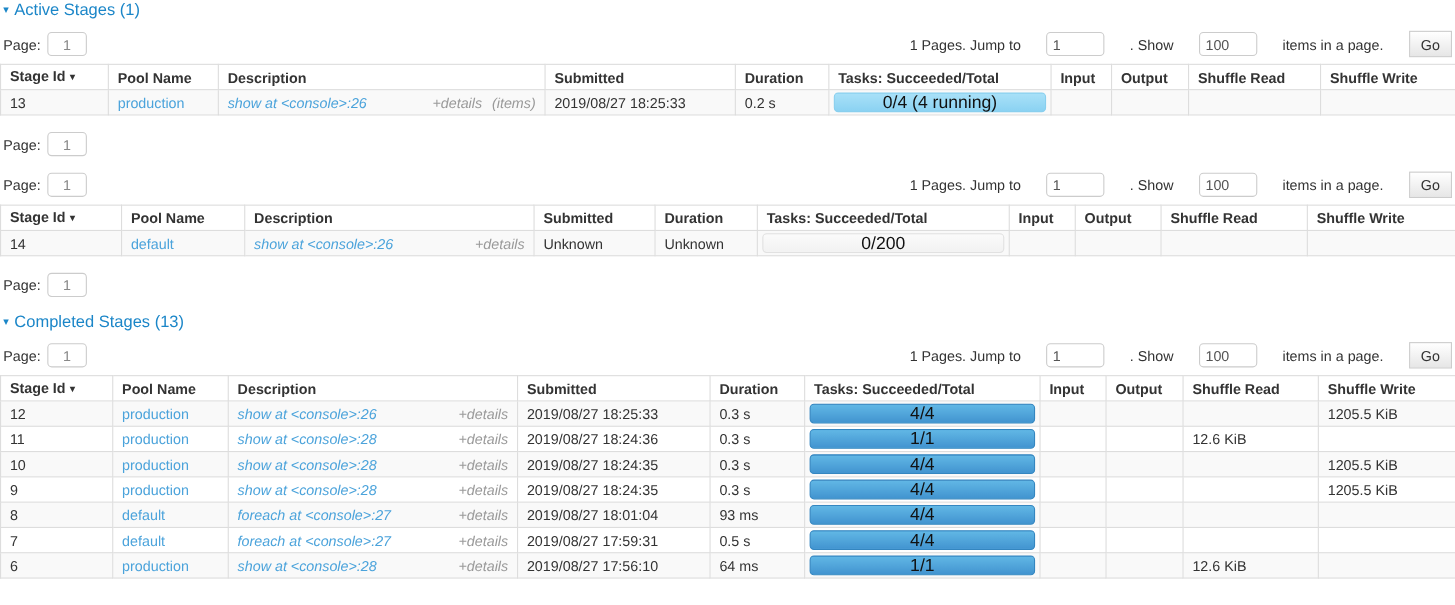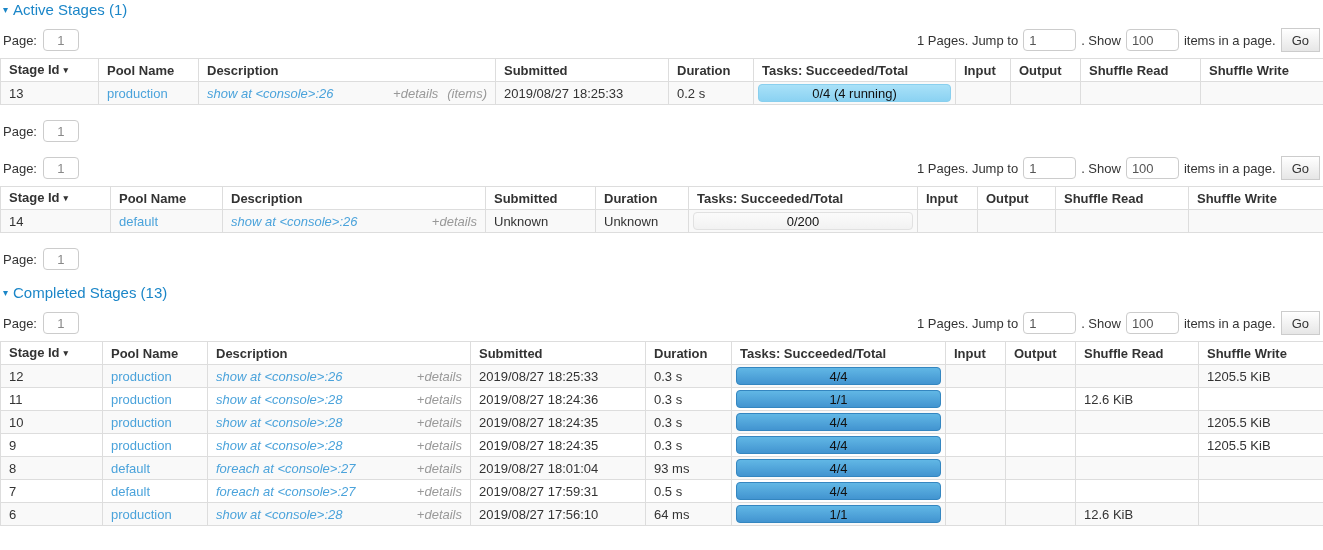--- a/index.html
+++ b/index.html
@@ -14,21 +14,21 @@
     color:#1b86c8; font-size:15px; font-weight:normal;
     margin:0 0 10px 0; padding-left:3px; cursor:pointer; line-height:17px;
   }
   .sec-title .arrow { font-size:10px; margin-right:5px; vertical-align:2px; }
   .pager-row {
     display:flex; justify-content:space-between; align-items:center;
     height:24px; padding:0 3px; margin-bottom:6px;
   }
   .pager-row.bottom { margin-top:14px; margin-bottom:0; }
   .pager-left, .pager-right { display:flex; align-items:center; gap:6px; font-size:13px; color:#333; }
-  .pager-right { gap:5px; }
+  .pager-right { gap:23px; }
   .page-input {
     width:36px; height:22px; border:1px solid #ccc; border-radius:4px;
     text-align:center; color:#888; font-size:13px; font-family:inherit;
   }
   .txt-input {
     width:53px; height:22px; border:1px solid #ccc; border-radius:4px;
     padding:0 5px; color:#555; font-size:13px; font-family:inherit;
   }
   .go-btn {
     height:24px; padding:0 10px; border:1px solid #ccc; border-radius:0;
@@ -42,21 +42,21 @@
   }
   th { font-weight:bold; cursor:pointer; }
   tr.striped { background:#f9f9f9; }
   .sort-arrow { font-size:9px; margin-left:4px; vertical-align:1px; }
   a.cell-link { color:#4ba3db; text-decoration:none; cursor:pointer; }
   .desc-wrap { display:flex; justify-content:space-between;font-style:italic; }
   .right-links a { color:#999; text-decoration:none; margin-left:9px; cursor:pointer; }
   td.tasks-cell { padding:2px 4px; }
   .progress {
     height:18px; line-height:17px; border-radius:4px; text-align:center;
-    font-size:13px; color:#111; width:100%;
+    font-size:16px; color:#111; width:100%;
   }
   .progress.empty   { background:linear-gradient(#fbfbfb,#f2f2f2); border:1px solid #e1e1e1; }
   .progress.running { background:linear-gradient(#a9e1f8,#8bd2f2); border:1px solid #89cfee; }
   .progress.full    { background:linear-gradient(#61b7e5,#4294d0); border:1px solid #3486c0; }
 </style>
 </head>
 <body>
 
 <div id="sections">
     <section>

